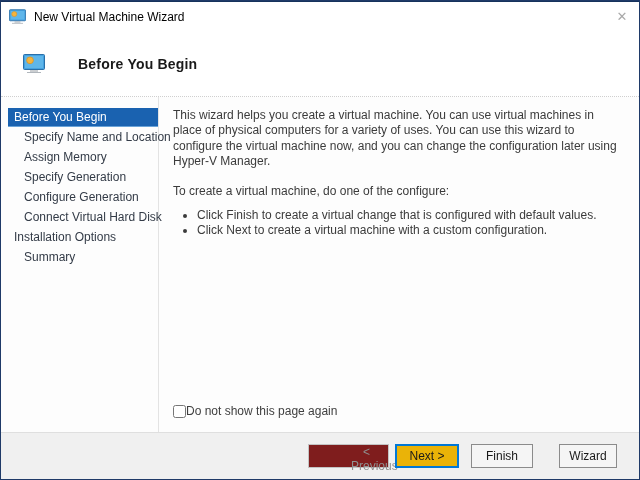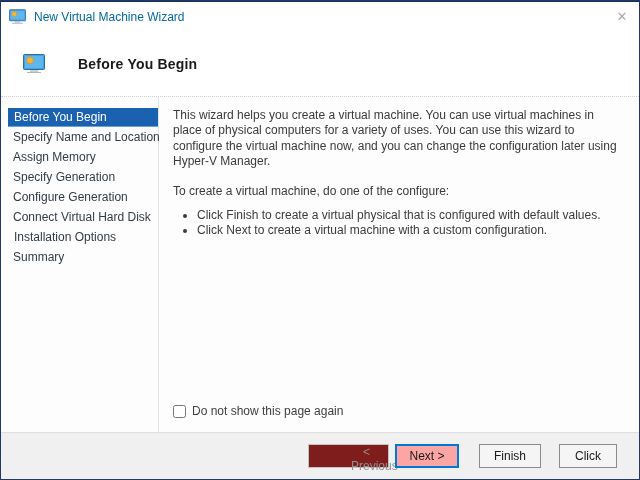--- a/index.html
+++ b/index.html
@@ -18,21 +18,21 @@
     position: relative;
     overflow: hidden;
   }
   
   .titlebar {
     height: 30px; background: #ffffff;
     display: flex; align-items: center;
     padding-left: 8px; flex: 0 0 auto;
     border-top: 1px solid #16325c;
   }
-  .titlebar .title { color: #0369a1; font-size: 12px; margin-left: 8px; flex: 1; }
+  .titlebar .title { color: #000000; font-size: 12px; margin-left: 8px; flex: 1; }
   .close-btn {
     width: 34px; height: 100%;
     display: flex; align-items: center; justify-content: center;
     color: #a9a9a9; font-size: 13px; cursor: default;
     background: transparent; border: none;
     font-family: "Liberation Sans", sans-serif;
   }
   
   .header {
     height: 66px; background: #ffffff;
@@ -47,41 +47,41 @@
   .vm-icon { display: inline-block; line-height: 0; }
   
   .body { flex: 1 1 auto; display: flex; background: #fdfdfd; min-height: 0; }
   .sidebar {
     width: 158px; flex: 0 0 auto;
     border-right: 1px solid #e3e3e3;
     padding-top: 11px;
   }
   .nav-item {
     height: 20px; line-height: 20px;
-    padding-left: 12px; color: #333b47;
+    padding-left: 23px; color: #333b47;
     white-space: nowrap; cursor: default;
   }
   .nav-item.selected {
     background: #1a62b0; color: #ffffff;
     margin-left: 7px; padding-left: 6px;
     border-bottom: 1px solid #6aa3d8;
     height: 19px; line-height: 18px;
   }
   .nav-item.indented { padding-left: 13px; }
   .content {
     flex: 1 1 auto; position: relative;
     padding: 11px 16px 0 14px;
   }
   .intro { line-height: 1.28; max-width: 462px; }
   .instruction { margin-top: 15px; }
   ul.bullets { margin-top: 10px; padding-left: 24px; }
   ul.bullets li { line-height: 1.25; list-style: disc; }
   .checkbox-row {
     position: absolute; left: 14px; bottom: 14px;
-    display: flex; align-items: center; gap: 6px;
+    display: flex; align-items: center; 
   }
   .checkbox-row input {
     width: 13px; height: 13px; margin: 0; accent-color: #1a62b0;
   }
   .checkbox-row label { color: #404040; }
   
   .footer {
     height: 47px; flex: 0 0 auto;
     background: #f0f0f0; border-top: 1px solid #dfdfdf;
     display: flex; align-items: center; justify-content: flex-end;
@@ -91,24 +91,24 @@
     height: 24px; font-size: 12px; color: #1a1a1a;
     font-family: "Liberation Sans", sans-serif;
     background: #f5f5f5; border: 1px solid #8b8b8b;
     padding: 0 6px; cursor: default;
   }
   .btn-previous {
     width: 81px; background: #7f1d1d; border: 1px solid #c3c3c3;
     color: #909090; margin-right: 6px; padding-left: 42px;
   }
   .btn-next {
-    width: 64px; background: #fca5a5;
-    border: 2px solid #0078d7; margin-right: 20px;
+    width: 64px; background: #eab308;
+    border: 2px solid #0078d7; margin-right: 12px;
   }
-  .btn-finish { width: 62px; margin-right: 18px; }
+  .btn-finish { width: 62px; margin-right: 26px; }
   .btn-cancel { width: 58px; }
 </style>
 </head>
 <body>
 
 <div class="window">
 
   <div class="titlebar">
     <span class="vm-icon">
       <svg width="17" height="15" viewBox="0 0 20 17">
@@ -146,31 +146,31 @@
       <div class="nav-item">Configure Generation</div>
       <div class="nav-item">Connect Virtual Hard Disk</div>
       <div class="nav-item indented">Installation Options</div>
       <div class="nav-item">Summary</div>
     </div>
 
     <div class="content">
       <p class="intro">This wizard helps you create a virtual machine. You can use virtual machines in place of physical computers for a variety of uses. You can use this wizard to configure the virtual machine now, and you can change the configuration later using Hyper-V Manager.</p>
       <p class="instruction">To create a virtual machine, do one of the configure:</p>
       <ul class="bullets">
-        <li>Click Finish to create a virtual physical that is configured with default values.</li>
+        <li>Click Finish to create a virtual change that is configured with default values.</li>
         <li>Click Next to create a virtual machine with a custom configuration.</li>
       </ul>
       <div class="checkbox-row">
         <input type="checkbox" id="dontshow" style="">
         <label for="dontshow">Do not show this page again</label>
       </div>
     </div>
 
   </div>
 
   <div class="footer">
     <button class="btn btn-previous" disabled="">&lt; Previous</button>
     <button class="btn btn-next">Next &gt;</button>
     <button class="btn btn-finish">Finish</button>
-    <button class="btn btn-cancel">Click</button>
+    <button class="btn btn-cancel">Wizard</button>
   </div>
 
 </div>
 
 </body></html>

